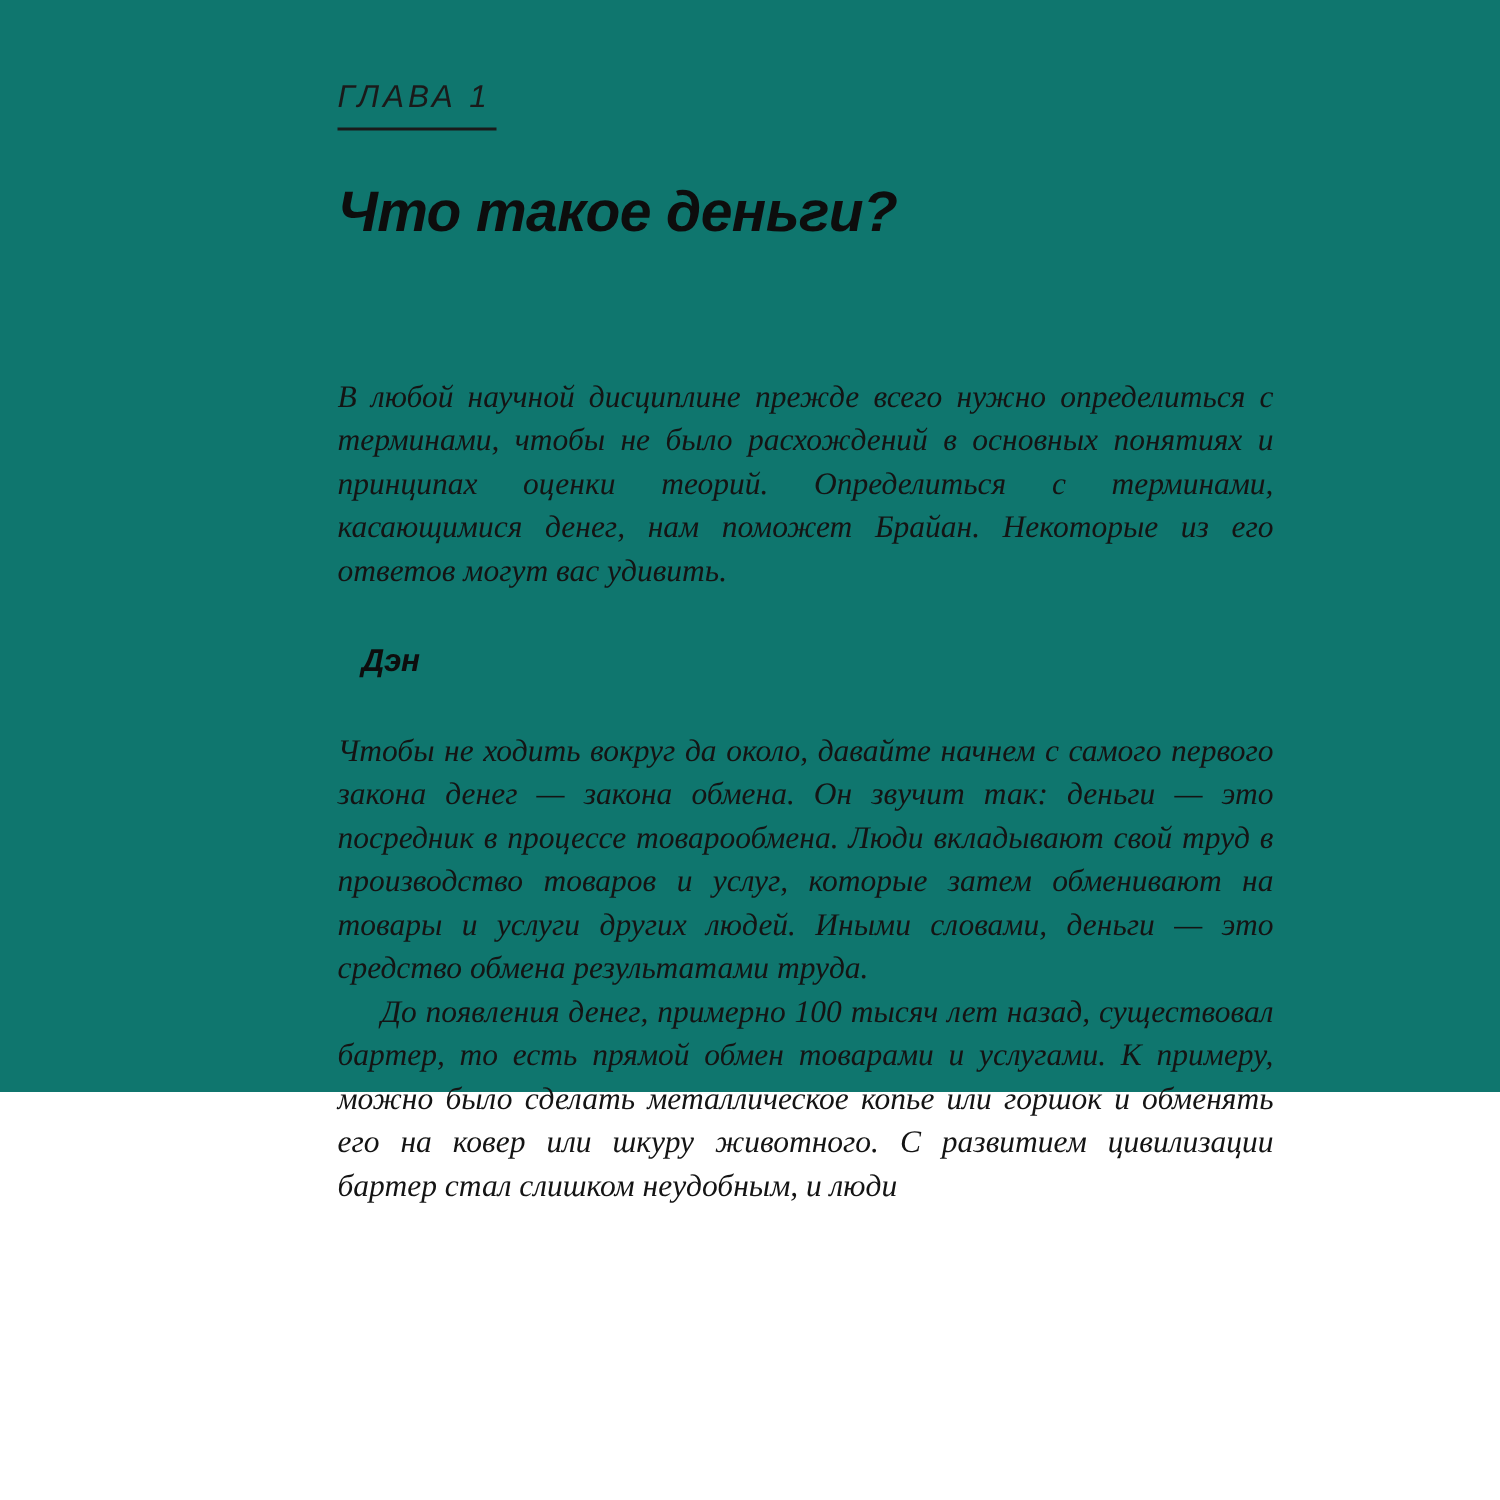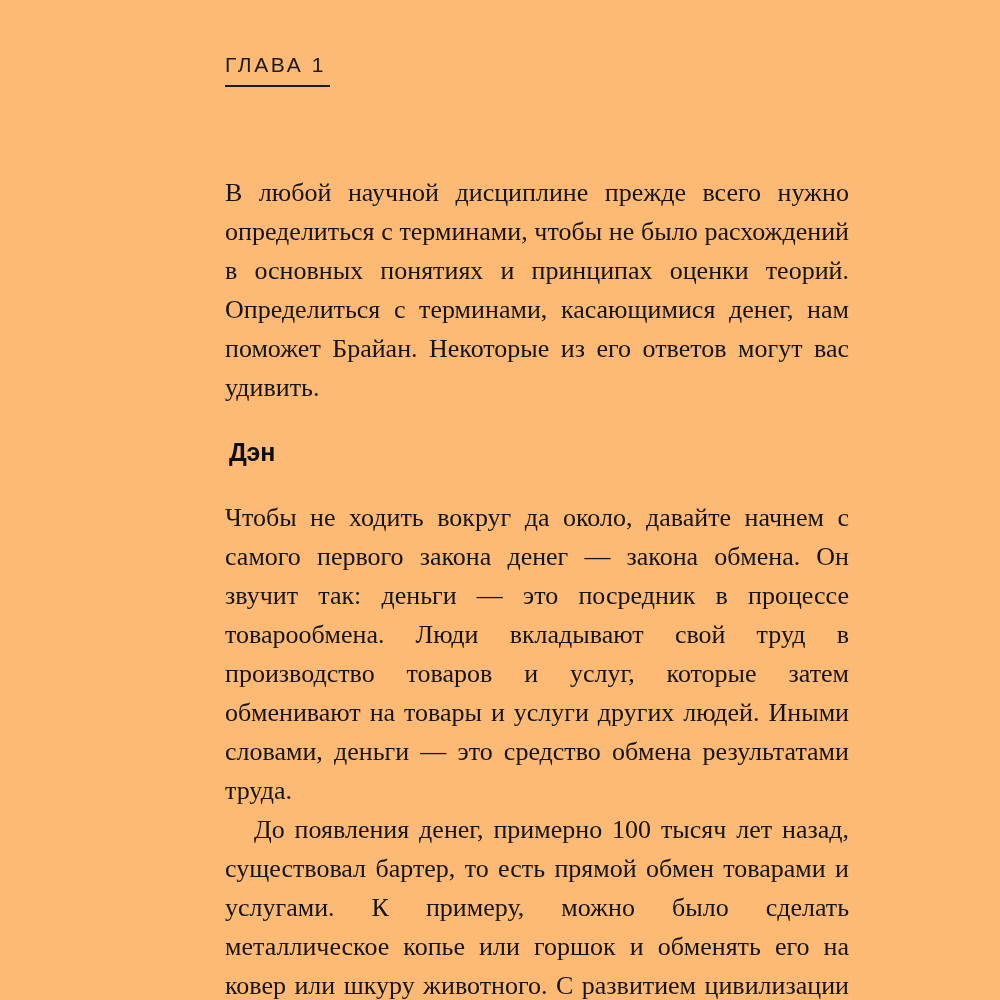--- a/index.html
+++ b/index.html
@@ -14,23 +14,24 @@
     height: 1000px;
     overflow: hidden;
     font-family: "Liberation Serif", "DejaVu Serif", serif;
     color: #121212;
     -webkit-font-smoothing: antialiased;
   }
 
   .page {
     position: relative;
     width: 1000px;
-    height: 1000px;
-    background: #fdba74;
+    height: 728px;
+    background: #0f766e;
     box-sizing: border-box;
+    font-style: italic;
   }
 
   
   .content {
     position: absolute;
     left: 225px;
     top: 52px;
     width: 624px;
   }
 
@@ -66,57 +67,58 @@
   }
 
   
   .body-block {
     margin-top: 86px;
   }
 
   p.body {
     margin: 0;
     font-family: "Liberation Serif", "DejaVu Serif", serif;
-    font-size: 26px;
-    line-height: 39px;
+    font-size: 21px;
+    line-height: 29px;
     text-align: justify;
     text-justify: inter-word;
     color: #141414;
     hyphens: manual;
   }
 
   p.body.indent {
     text-indent: 29px;
   }
 
   
   .speaker-section {
     margin-top: 31px;
   }
 
   .speaker-name {
-    margin: 0 0 7px 4px;
+    margin: 0 0 7px 16px;
     font-family: "Liberation Sans", "DejaVu Sans", sans-serif;
     font-weight: 700;
-    font-size: 25px;
+    font-size: 21px;
     line-height: 29px;
     letter-spacing: -0.2px;
     color: #0d0d0d;
   }
 </style>
 </head>
 <body>
 
 <div class="page">
   <div class="content">
 
     <div class="chapter-label-wrap">
       <div class="chapter-label">ГЛАВА 1</div>
     </div>
 
+    <h1 class="chapter-title">Что такое деньги?</h1>
 
     <div class="body-block">
       <p class="body">В любой научной дисциплине прежде всего нужно определиться с терминами, чтобы не было расхождений в основных понятиях и принципах оценки теорий. Определиться с терминами, касающимися денег, нам поможет Брайан. Некоторые из его ответов могут вас удивить.</p>
     </div>
 
     <div class="speaker-section">
       <h2 class="speaker-name">Дэн</h2>
     </div>
 
     <div class="speaker-section">

